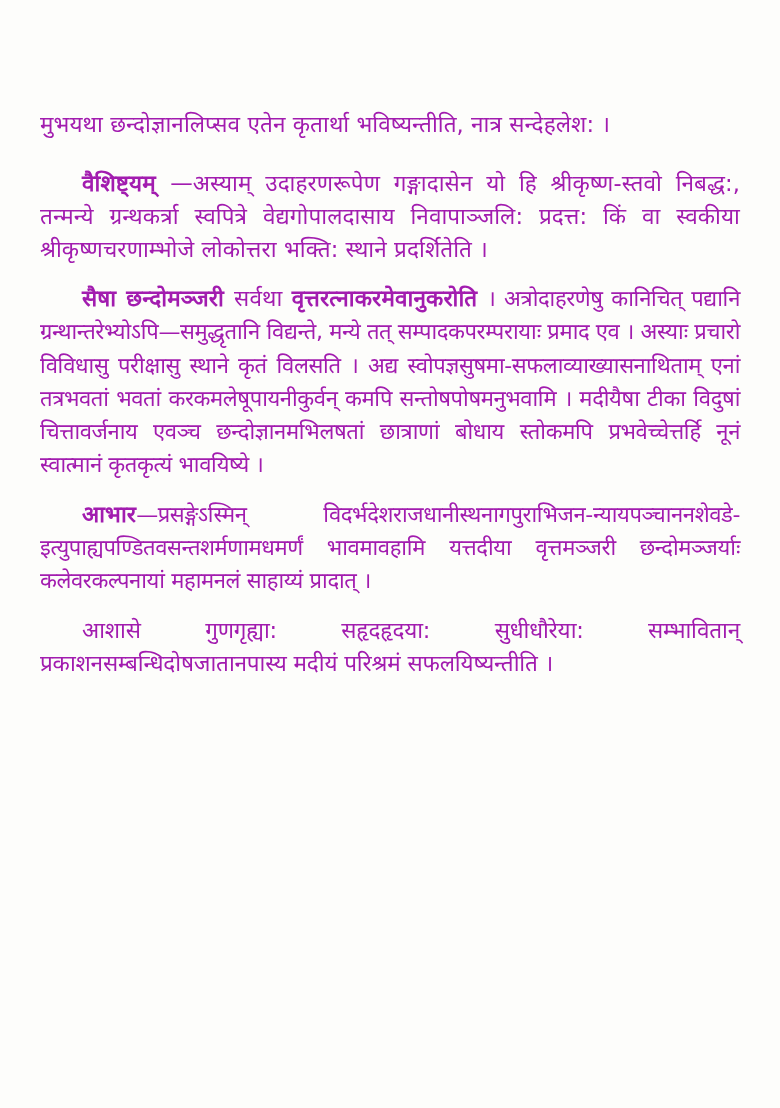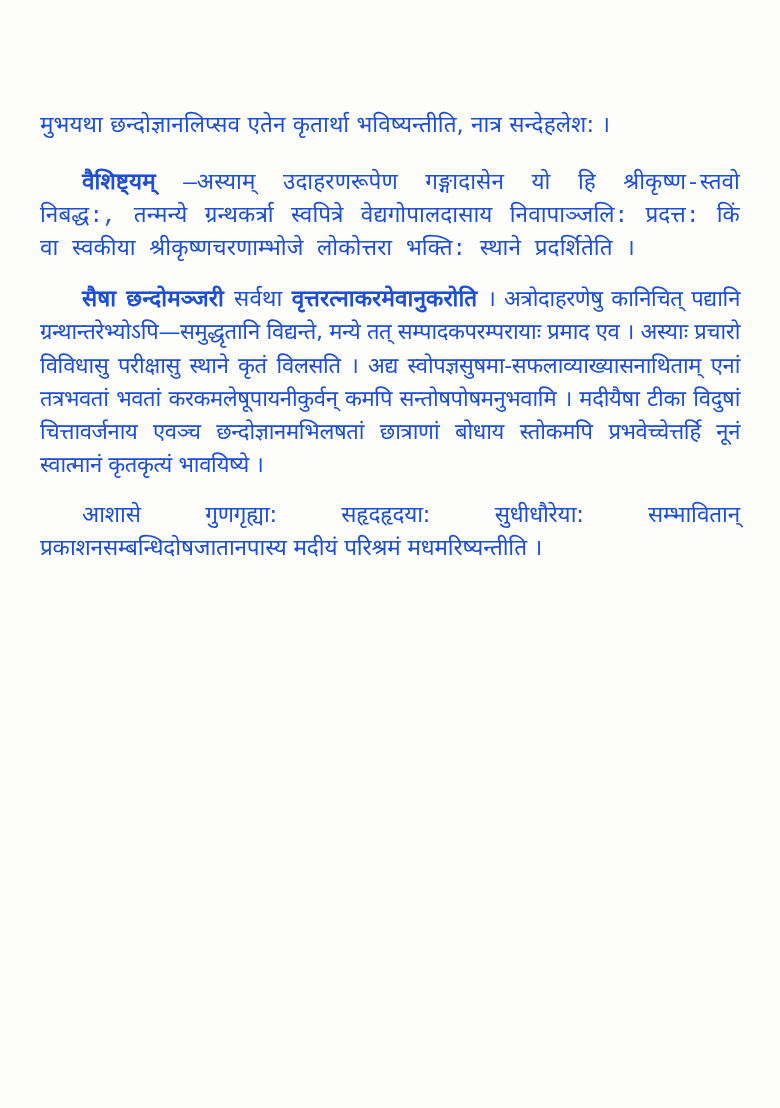--- a/index.html
+++ b/index.html
@@ -21,35 +21,34 @@
     background: #fdfdfb;
     box-sizing: border-box;
     padding: 108px 40px 40px 40px;
   }
   .body-text {
     font-size: 22.5px;
     line-height: 1.46;
     text-align: justify;
     text-justify: inter-word;
     letter-spacing: 0.1px;
-    color: #1d4ed8;
+    color: #a21caf;
   }
   .para {
     margin: 0 0 17px 0;
     text-align: justify;
   }
   .para:last-child {
     margin-bottom: 0;
   }
   .indent {
     text-indent: 42px;
   }
   .gap-top-large {
     margin-top: 26px;
-    font-family: Liberation Mono, monospace;
   }
   .gap-top-mid {
     margin-top: 8px;
   }
   .heading-run {
     font-weight: 700;
   }
   .strong {
     font-weight: 700;
   }
@@ -72,19 +71,22 @@
     </p>
 
     <p class="para indent gap-top-large">
       <span class="heading-run">वैशिष्ट्यम् </span><span>—अस्याम् उदाहरणरूपेण गङ्गादासेन यो हि श्रीकृष्ण-स्तवो निबद्ध:, तन्मन्ये ग्रन्थकर्त्रा स्वपित्रे वेद्यगोपालदासाय निवापाञ्जलि: प्रदत्त: किं वा स्वकीया श्रीकृष्णचरणाम्भोजे लोकोत्तरा भक्ति: स्थाने प्रदर्शितेति ।</span>
     </p>
 
     <p class="para indent gap-top-mid">
       <span class="strong">सैषा छन्दोमञ्जरी </span><span>सर्वथा </span><span class="strong">वृत्तरत्नाकरमेवानुकरोति </span><span class="dense">। अत्रोदाहरणेषु कानिचित् पद्यानि ग्रन्थान्तरेभ्योऽपि—समुद्धृतानि विद्यन्ते, मन्ये तत् सम्पादकपरम्परायाः प्रमाद एव । अस्याः प्रचारो विविधासु परीक्षासु स्थाने कृतं विलसति ।  अद्य स्वोपज्ञसुषमा-सफलाव्याख्यासनाथिताम् एनां तत्रभवतां भवतां करकमलेषूपायनीकुर्वन् कमपि सन्तोषपोषमनुभवामि । मदीयैषा टीका विदुषां चित्तावर्जनाय एवञ्च छन्दोज्ञानमभिलषतां छात्राणां बोधाय स्तोकमपि प्रभवेच्चेत्तर्हि नूनं स्वात्मानं कृतकृत्यं भावयिष्ये ।</span>
     </p>
 
+    <p class="para indent gap-top-mid">
+      <span class="strong">आभार</span><span class="dense">—प्रसङ्गेऽस्मिन्  विदर्भदेशराजधानीस्थनागपुराभिजन-न्यायपञ्चाननशेवडे-इत्युपाह्यपण्डितवसन्तशर्मणामधमर्णं भावमावहामि यत्तदीया वृत्तमञ्जरी छन्दोमञ्जर्याः कलेवरकल्पनायां महामनलं साहाय्यं प्रादात् ।</span>
+    </p>
 
     <p class="para indent gap-top-mid">
-      <span class="tight">आशासे गुणगृह्या: सहृदहृदया: सुधीधौरेया: सम्भावितान् प्रकाशनसम्बन्धिदोषजातानपास्य मदीयं परिश्रमं मधमरिष्यन्तीति ।</span>
+      <span class="tight">आशासे गुणगृह्या: सहृदहृदया: सुधीधौरेया: सम्भावितान् प्रकाशनसम्बन्धिदोषजातानपास्य मदीयं परिश्रमं सफलयिष्यन्तीति ।</span>
     </p>
 
   </div>
 </div>
 
 </body></html>

